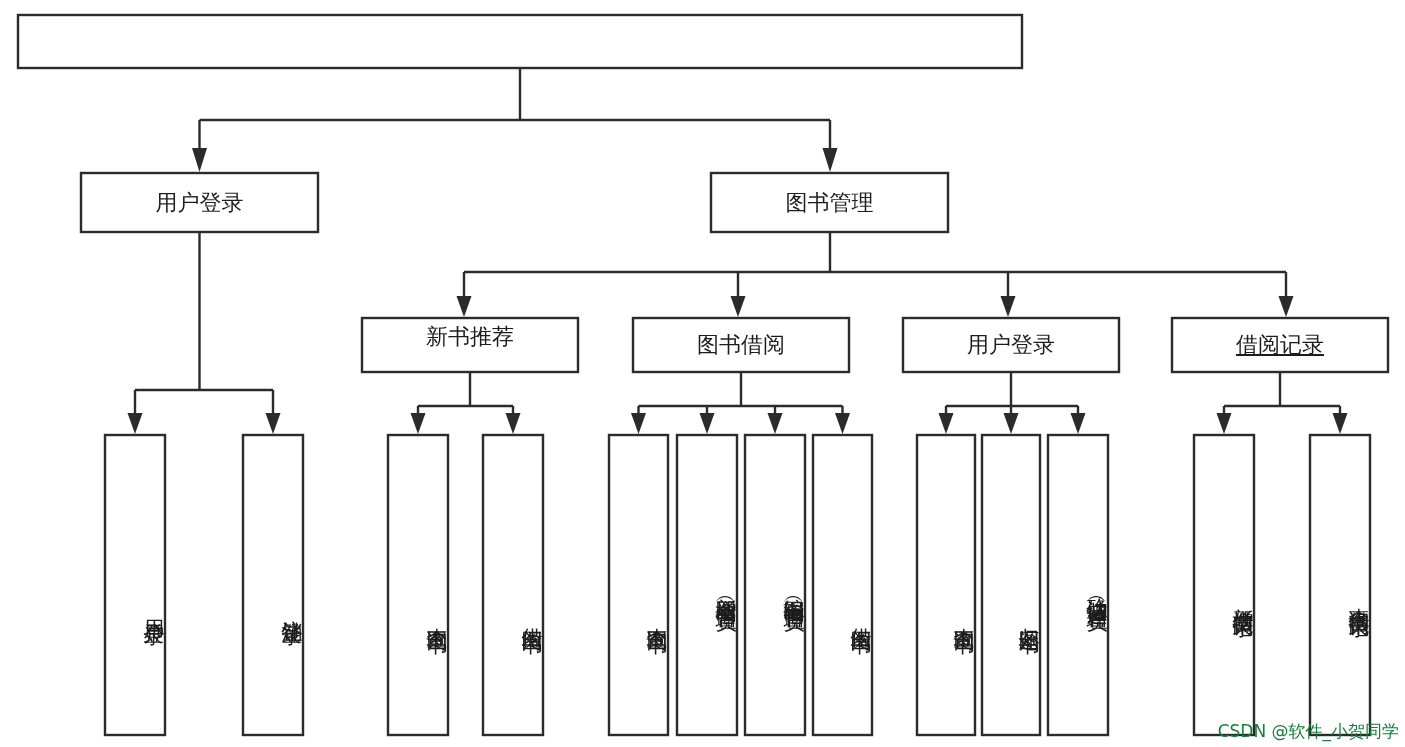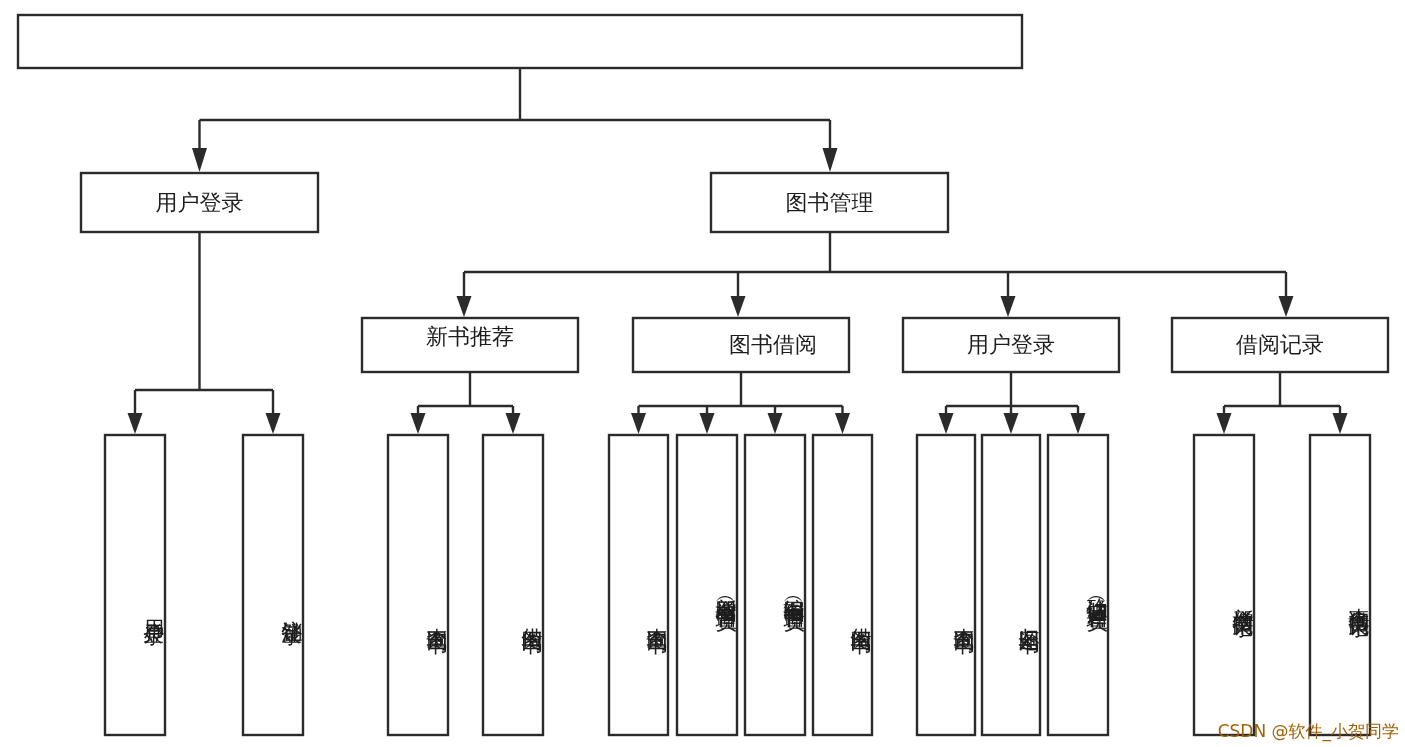--- a/index.html
+++ b/index.html
@@ -65,21 +65,21 @@
     color: #1d1d1d;
     white-space: nowrap;
     pointer-events: none;
   }
   .watermark {
     position: absolute;
     right: 6px;
     bottom: 4px;
     font-family: "DejaVu Sans", "Liberation Sans", sans-serif;
     font-size: 17px;
-    color: #a16207;
+    color: #15803d;
     white-space: nowrap;
     pointer-events: none;
   }
 </style>
 </head>
 <body>
 
 <div id="diagram-root">
 
   <svg class="diagram" viewBox="0 0 1405 747">
@@ -175,23 +175,23 @@
       <rect class="node-rect" x="1194" y="435" width="60" height="300"></rect>
       <rect class="node-rect" x="1310" y="435" width="60" height="300"></rect>
     </g>
   </svg>
 
 
   <div class="hlabel-wrap" style="left:81px; top:173px; width:237px; height:59px;">用户登录</div>
   <div class="hlabel-wrap" style="left:711px; top:173px; width:237px; height:59px;border-radius:17px;">图书管理</div>
 
   <div class="hlabel-wrap" style="left:362px; top:318px; width:216px; height:38px;">新书推荐</div>
-  <div class="hlabel-wrap" style="left:633px; top:318px; width:216px; height:54px;padding-left:32px;">图书借阅</div>
+  <div class="hlabel-wrap" style="left:633px; top:318px; width:216px; height:54px;">图书借阅</div>
   <div class="hlabel-wrap" style="left:903px; top:318px; width:216px; height:54px;">用户登录</div>
-  <div class="hlabel-wrap" style="left:1172px; top:318px; width:216px; height:54px;">借阅记录</div>
+  <div class="hlabel-wrap" style="left:1172px; top:318px; width:216px; height:54px;text-decoration:underline;">借阅记录</div>
 
   <div class="vlabel-wrap" style="left:105px; top:487px; width:60px; height:240px;">用户登录</div>
   <div class="vlabel-wrap" style="left:243px; top:487px; width:60px; height:240px;">注销登录</div>
   <div class="vlabel-wrap" style="left:388px; top:500px; width:60px; height:230px;">查询图书</div>
   <div class="vlabel-wrap" style="left:483px; top:500px; width:60px; height:230px;">借阅图书</div>
   <div class="vlabel-wrap" style="left:609px; top:500px; width:59px; height:230px;">查询图书</div>
   <div class="vlabel-wrap" style="left:677px; top:447px; width:60px; height:285px;">新增图书（管理员）</div>
   <div class="vlabel-wrap" style="left:745px; top:447px; width:60px; height:285px;">编辑图书（管理员）</div>
   <div class="vlabel-wrap" style="left:813px; top:500px; width:59px; height:230px;">借阅图书</div>
   <div class="vlabel-wrap" style="left:917px; top:500px; width:58px; height:230px;">查询图书</div>

